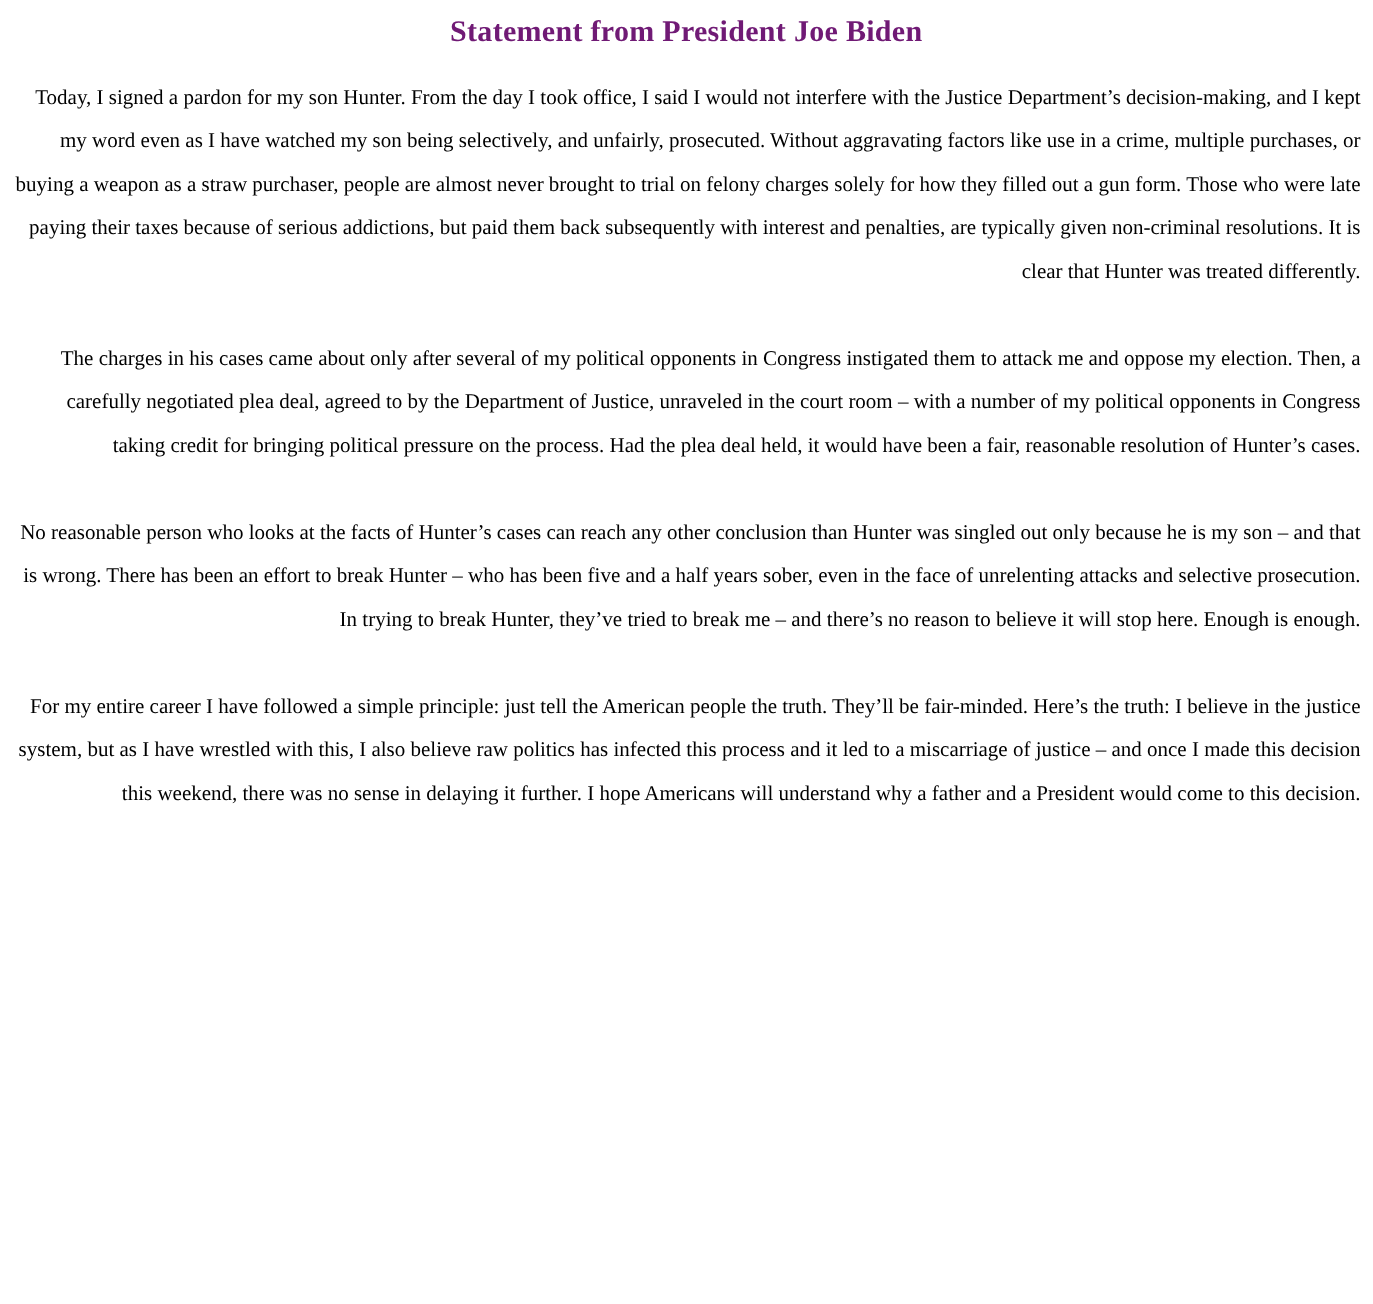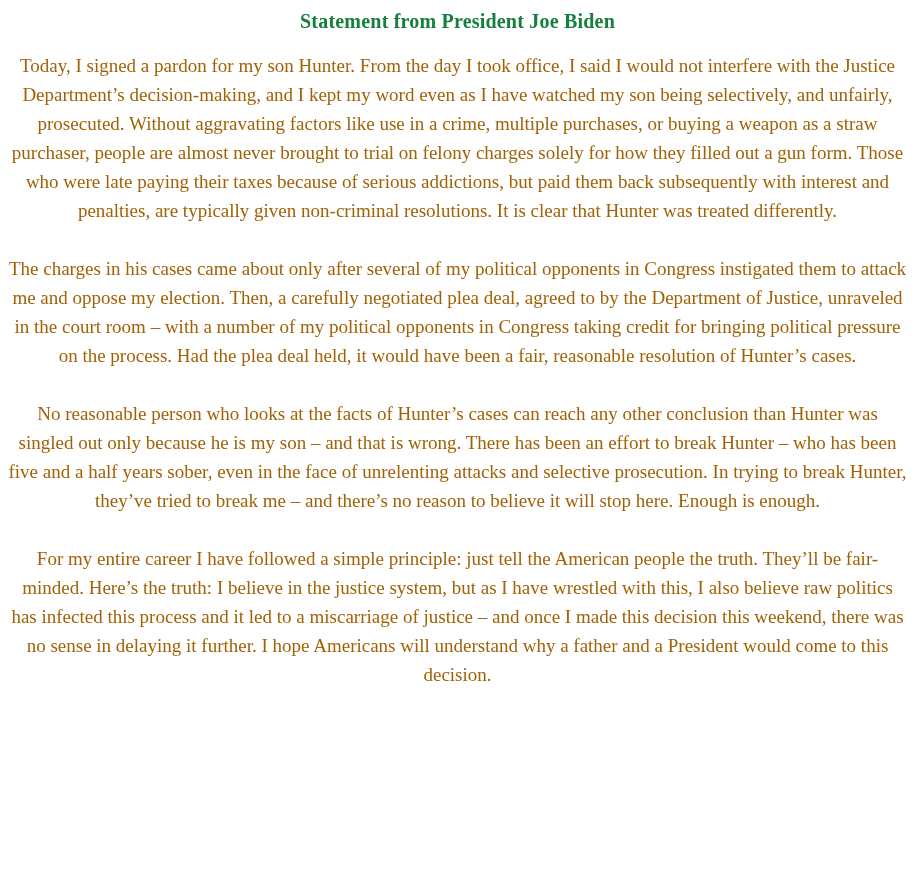--- a/index.html
+++ b/index.html
@@ -14,30 +14,30 @@
     background: #ffffff;
     color: #111111;
     font-family: "Liberation Serif", "DejaVu Serif", serif;
     padding: 6px 8px 10px 8px;
   }
   .doc-title {
     font-size: 20px;
     font-weight: bold;
     text-align: center;
     margin: 4px 0 18px 0;
-    color: #15803d;
+    color: #701a75;
     letter-spacing: 0.2px;
     font-family: Liberation Serif, serif;
   }
   .doc-body p {
-    font-size: 19px;
+    font-size: 14px;
     line-height: 29px;
     margin: 0 0 29px 0;
-    text-align: center;
-    color: #a16207;
+    text-align: right;
+    color: #000000;
   }
   .doc-body p:last-child {
     margin-bottom: 12px;
   }
 </style>
 </head>
 <body>
 
 <div class="page">
   <h1 class="doc-title">Statement from President Joe Biden</h1>

